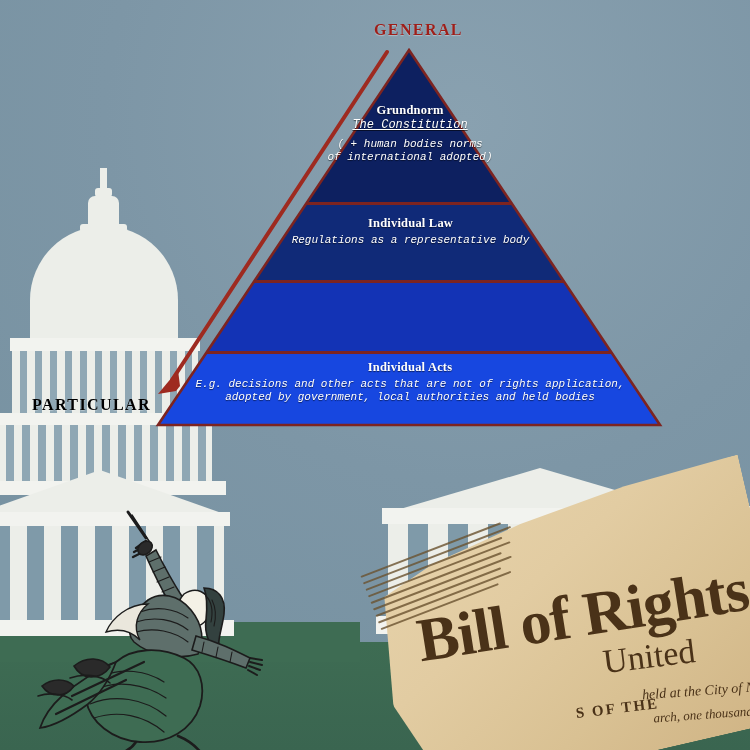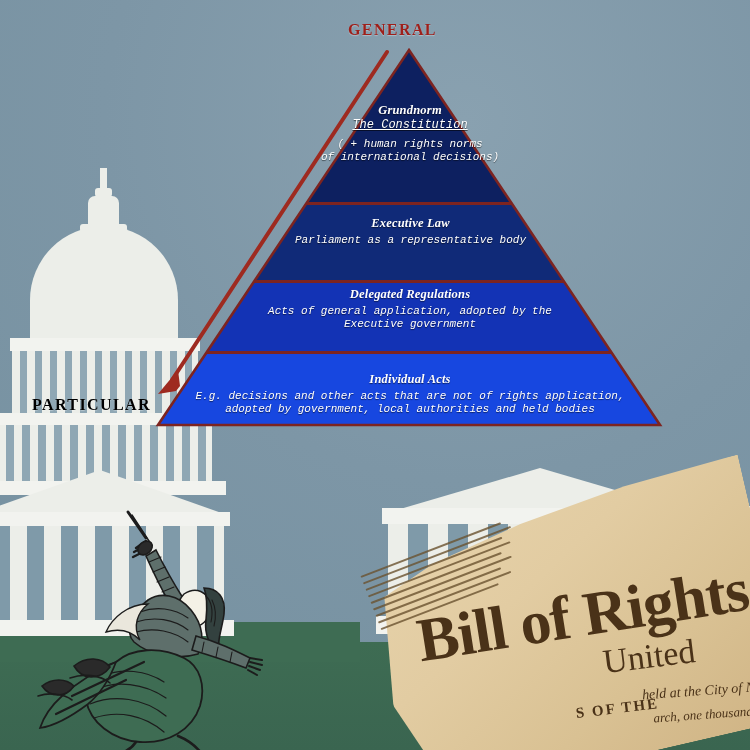--- a/index.html
+++ b/index.html
@@ -64,34 +64,34 @@
   .bldgFR .body{position:absolute;left:12px;top:28px;width:146px;height:132px;background:#eceee9;}
   .bldgFR .win{position:absolute;left:44px;top:52px;width:36px;height:50px;background:#8ba3b1;}
 
   
   .pyr{position:absolute;left:0;top:0;width:750px;height:750px;}
 
   
   .tierTxt{position:absolute;text-align:center;color:#ffffff;
     text-shadow:0 1px 1px rgba(0,0,0,.55);line-height:1.18;pointer-events:none;}
   .tierTitle{font-weight:bold;font-size:12.5px;letter-spacing:.2px;
-    font-family:"Liberation Serif", serif;font-style:italic;}
+    font-family:"Liberation Serif", serif;}
   .tierDesc{font-style:italic;font-size:11px;font-family:Liberation Mono, monospace;}
   .tierDesc.u{text-decoration:underline;font-size:12px;}
 
   #tier1{left:300px;top:103px;width:220px;}
   #tier2{left:268px;top:216px;width:285px;}
   #tier3{left:240px;top:287px;width:340px;}
-  #tier4{left:176px;top:372px;width:468px;}
+  #tier4{left:176px;top:360px;width:468px;}
 
   
   .edgelabel{position:absolute;color:#9e1f1a;font-weight:bold;
     font-family:"Liberation Serif", serif;letter-spacing:1.4px;font-size:16px;
     text-shadow:0 1px 1px rgba(255,255,255,.35);}
-  #lbl-general{left:348px;top:21px;}
+  #lbl-general{left:374px;top:21px;}
   #lbl-particular{left:32px;top:396px;}
 
   
   .rider{position:absolute;left:28px;top:500px;width:260px;height:250px;}
 
   
   .parch{position:absolute;left:374px;top:487px;width:392px;height:270px;
     transform:rotate(-13deg);transform-origin:60% 40%;}
   .parch-sheet{position:absolute;inset:0;
     background:linear-gradient(150deg,#e7d3ab 0%,#e2cca2 35%,#d9c193 68%,#cfb384 100%);
@@ -249,36 +249,30 @@
     <g id="arrowG">
       <line id="arrowLine" x1="387" y1="52" x2="172" y2="380" stroke-width="4" stroke-linecap="round" stroke="#9e2a20"></line>
       <polygon id="arrowHead" points="158,394 178,370 180,386 176,391 Z" fill="#9e2a20"></polygon>
     </g>
   </svg>
 
   <div class="tierTxt" id="tier1">
     <div class="tierTitle">Grundnorm</div>
     <div class="tierDesc u">The Constitution</div>
     <div style="height:6px"></div>
-    <div class="tierDesc">( + human rights norms</div>
-    <div class="tierDesc">of international decisions)</div>
+    <div class="tierDesc">( + human bodies norms</div>
+    <div class="tierDesc">of international adopted)</div>
   </div>
 
   <div class="tierTxt" id="tier2">
-    <div class="tierTitle">Executive Law</div>
+    <div class="tierTitle">Individual Law</div>
     <div style="height:3px"></div>
-    <div class="tierDesc">Parliament as a representative body</div>
-  </div>
-
-  <div class="tierTxt" id="tier3">
-    <div class="tierTitle">Delegated Regulations</div>
-    <div style="height:3px"></div>
-    <div class="tierDesc">Acts of general application, adopted by the</div>
-    <div class="tierDesc">Executive government</div>
-  </div>
+    <div class="tierDesc">Regulations as a representative body</div>
+  </div>
+
 
   <div class="tierTxt" id="tier4">
     <div class="tierTitle">Individual Acts</div>
     <div style="height:3px"></div>
     <div class="tierDesc">E.g. decisions and other acts that are not of rights application,</div>
     <div class="tierDesc">adopted by government, local authorities and held bodies</div>
   </div>
 
   <div class="edgelabel" id="lbl-general" style="color: rgb(158, 31, 26);">GENERAL</div>
   <div class="edgelabel" id="lbl-particular" style="color: #000000;">PARTICULAR</div>

